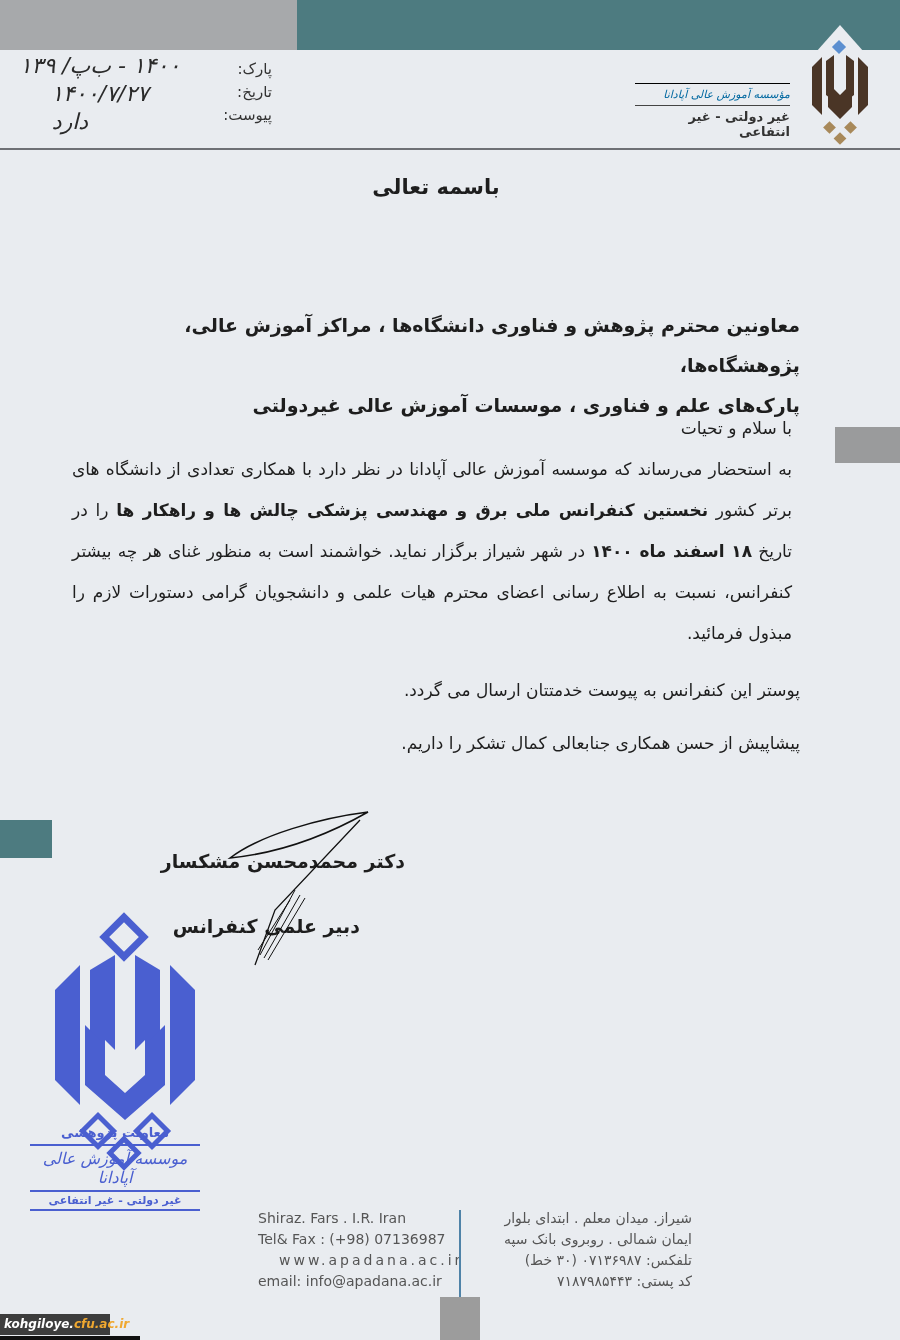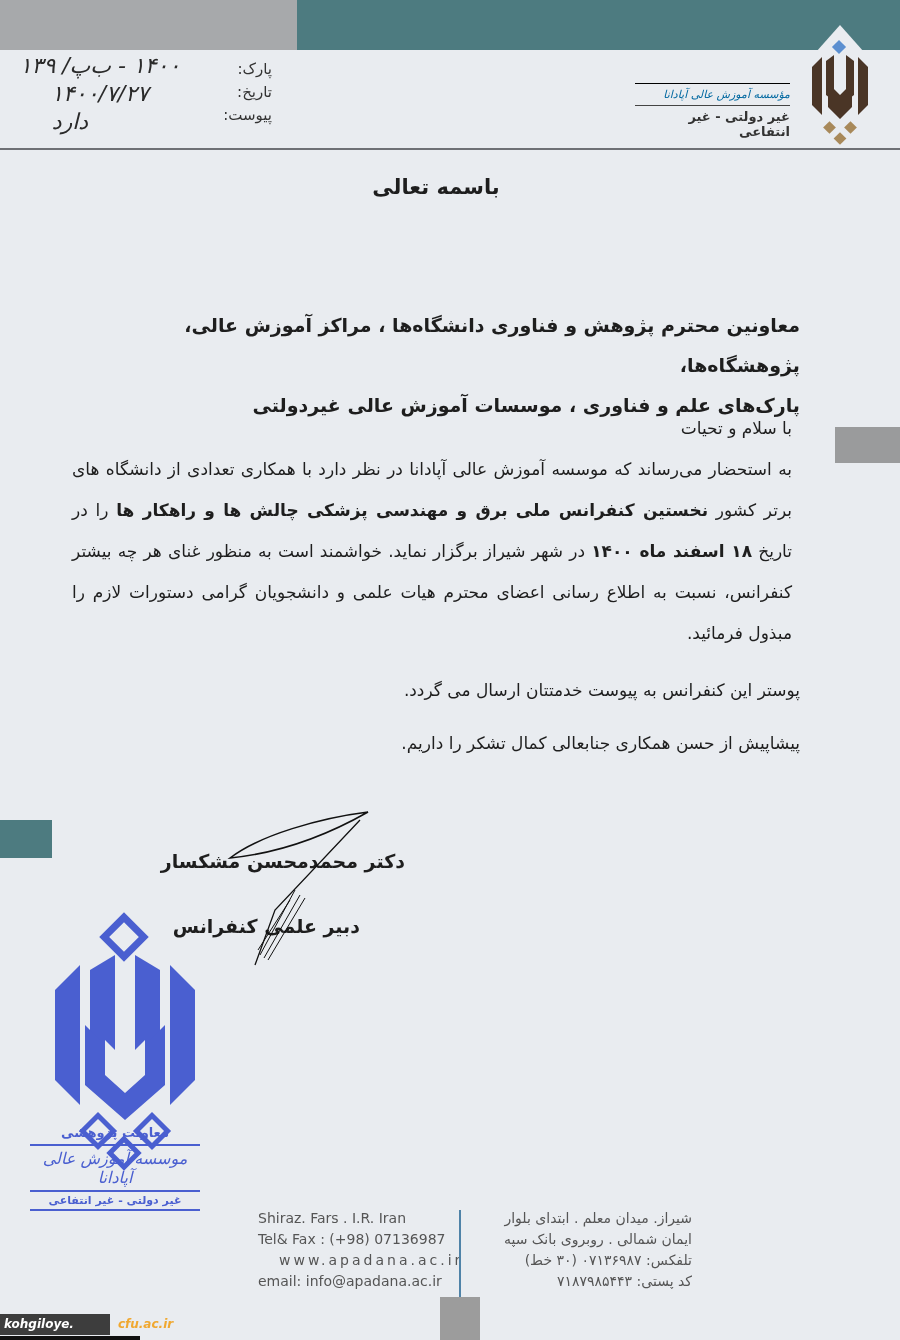--- a/index.html
+++ b/index.html
@@ -31,21 +31,21 @@
   .stamp-text .n { font-family:"DejaVu Serif", serif; font-style:italic; font-size:16px; border-top:2px solid #4a5fd0; border-bottom:2px solid #4a5fd0; padding:3px 0; }
   .stamp-text .s { font-size:11px; font-weight:bold; border-bottom:2px solid #4a5fd0; padding:2px 0; }
   .footer-en { position:absolute; left:258px; top:1208px; width:190px; font-size:14px; line-height:21px; color:#555; }
   .footer-en div { white-space:nowrap; }
   .footer-en .web { letter-spacing:3px;margin-left:21px; }
   .footer-divider { position:absolute; left:459px; top:1210px; width:2px; height:95px; background:#4f83a8; }
   .footer-fa { position:absolute; left:467px; top:1208px; width:225px; direction:rtl; text-align:right; font-size:14px; line-height:21px; color:#555; }
   .footer-fa div { white-space:nowrap; }
   .foot-gray { position:absolute; left:440px; top:1297px; width:40px; height:43px; background:#9c9c9c; }
   .watermark { position:absolute; left:0; top:1314px; width:110px; height:21px; background:#3d3d3d; color:#fff; font-size:12px; font-weight:bold; font-style:italic; line-height:21px; padding-left:4px; box-sizing:border-box; white-space:nowrap; }
-  .watermark .dom { color:#f0a830;margin-left:44px; }
+  .watermark .dom { color:#f0a830; }
   .bottom-shadow { position:absolute; left:0; top:1336px; width:140px; height:4px; background:#111; }
 </style>
 </head>
 <body>
 
 <div class="band-gray"></div>
 <div class="band-teal"></div>
 
 <div class="hand">
   <div>۱۴۰۰ - ب‌پ/ ۱۳۹</div>

